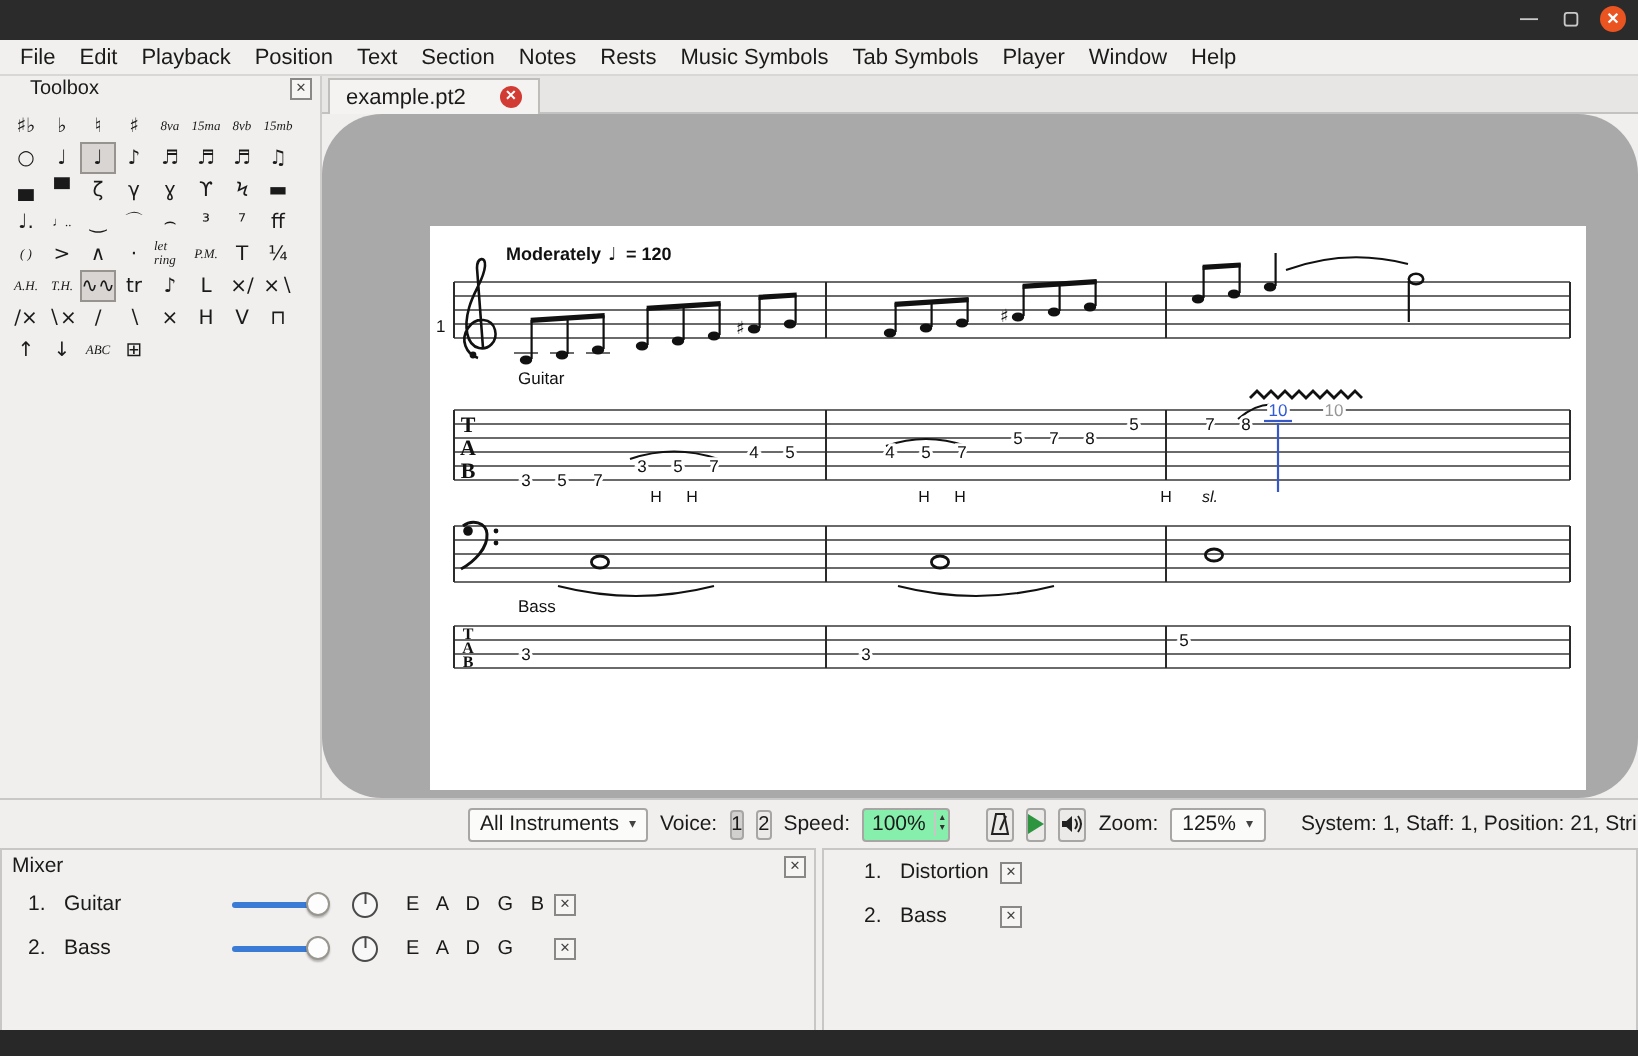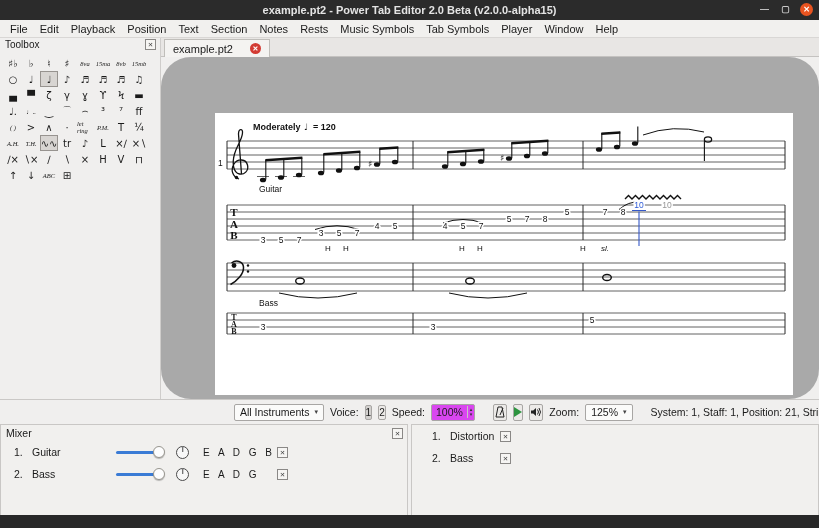--- a/index.html
+++ b/index.html
@@ -11,21 +11,21 @@
   .win-controls{position:absolute;right:6px;top:3px;display:flex;gap:8px;align-items:center;}
   .win-btn{color:#c9c9c9;font-size:9px;width:13px;height:13px;line-height:13px;text-align:center;}
   .win-close{background:#e95420;border-radius:50%;color:#fff;font-size:8px;font-weight:bold;}
 
   .menubar{position:absolute;top:20px;left:0;right:0;height:18px;background:#f1f0ee;
     border-bottom:1px solid #d9d7d5;font-size:11px;display:flex;align-items:center;padding-left:4px;}
   .menu-item{padding:0 6px;}
 
   .toolbox-dock{position:absolute;top:38px;left:0;width:161px;bottom:129px;background:#f0efee;
     border-right:1px solid #cfcdcb;}
-  .toolbox-header{height:14px;font-size:10px;padding:1px 5px;position:relative;}
+  .toolbox-header{height:14px;font-size:10px;padding:1px 15px;position:relative;}
   .toolbox-grid{display:grid;grid-template-columns:repeat(8,18px);margin:3px 4px;}
   .tb-cell{width:18px;height:16px;display:flex;align-items:center;justify-content:center;
     font-size:10px;font-family:"DejaVu Sans",sans-serif;border:1px solid transparent;}
   .tb-cell.small{font-size:6.5px;font-style:italic;font-family:"Liberation Serif",serif;}
   .tb-cell.sel{background:#d8d5d2;border:1px solid #97938f;}
 
   .docarea{position:absolute;top:38px;left:161px;right:0;bottom:129px;}
   .tabbar{position:absolute;top:0;left:0;right:0;height:19px;background:#e8e6e4;border-bottom:1px solid #c4c2c0;}
   .tab{position:absolute;left:3px;top:1px;height:18px;background:#f4f3f1;border:1px solid #c0beba;
     border-bottom:none;font-size:11px;display:flex;align-items:center;gap:17px;padding:0 8px;}
@@ -53,21 +53,21 @@
 
   .toolbar-bottom{position:absolute;left:0;right:0;top:399px;height:25px;background:#f0efee;
     border-top:1px solid #cac8c6;display:flex;align-items:center;font-size:10.5px;gap:6px;
     padding-left:234px;}
   .combo{background:#fbfbfa;border:1px solid #a8a6a4;border-radius:2px;height:17px;
     display:inline-flex;align-items:center;gap:5px;padding:0 5px;font-size:10.5px;white-space:nowrap;text-align:right;}
   .combo .arr{font-size:7px;color:#444;}
   .sq-btn{width:15px;height:15px;border:1px solid #a8a6a4;background:#eceae8;font-size:10px;
     display:inline-flex;align-items:center;justify-content:center;border-radius:2px;}
   .sq-btn.active{background:#d2d0ce;}
-  .spin{display:inline-flex;border:1px solid #a8a6a4;background:#d946ef;height:17px;border-radius:2px;align-items:center;}
+  .spin{display:inline-flex;border:1px solid #a8a6a4;background:#86efac;height:17px;border-radius:2px;align-items:center;}
   .spin .val{padding:0 4px;}
   .spin .arrows{display:flex;flex-direction:column;font-size:5px;line-height:5px;padding:1px 2px;
     border-left:1px solid #c8c6c4;color:#333;}
   .icon-btn{width:20px;height:17px;border:1px solid #a8a6a4;background:#eceae8;border-radius:2px;
     display:inline-flex;align-items:center;justify-content:center;}
   .play-tri{width:0;height:0;border-left:8px solid #2d9440;border-top:5px solid transparent;border-bottom:5px solid transparent;}
   .vsep{width:1px;height:16px;background:#c4c2c0;margin:0 3px;}
   .status{font-size:10.5px;white-space:nowrap;}
 
   .panel{position:absolute;top:424px;height:112px;background:#f1f0ee;border:1px solid #c9c7c5;}
@@ -93,21 +93,20 @@
   .ins-num{width:18px;}
   .ins-name{width:50px;}
   .ins-combo{width:122px;justify-content:space-between;margin-right:8px;}
 
   .bottomstrip{position:absolute;left:0;right:0;top:515px;height:13px;background:#282828;}
 </style>
 </head>
 <body>
 
 <div class="titlebar">
-  <span>example.pt2 - Power Tab Editor 2.0 Beta (v2.0.0-alpha15)</span>
   <span class="win-controls">
     <span class="win-btn">—</span>
     <span class="win-btn">▢</span>
     <span class="win-btn win-close">✕</span>
   </span>
 </div>
 
 <div class="menubar">
     <span class="menu-item">File</span>
     <span class="menu-item">Edit</span>

